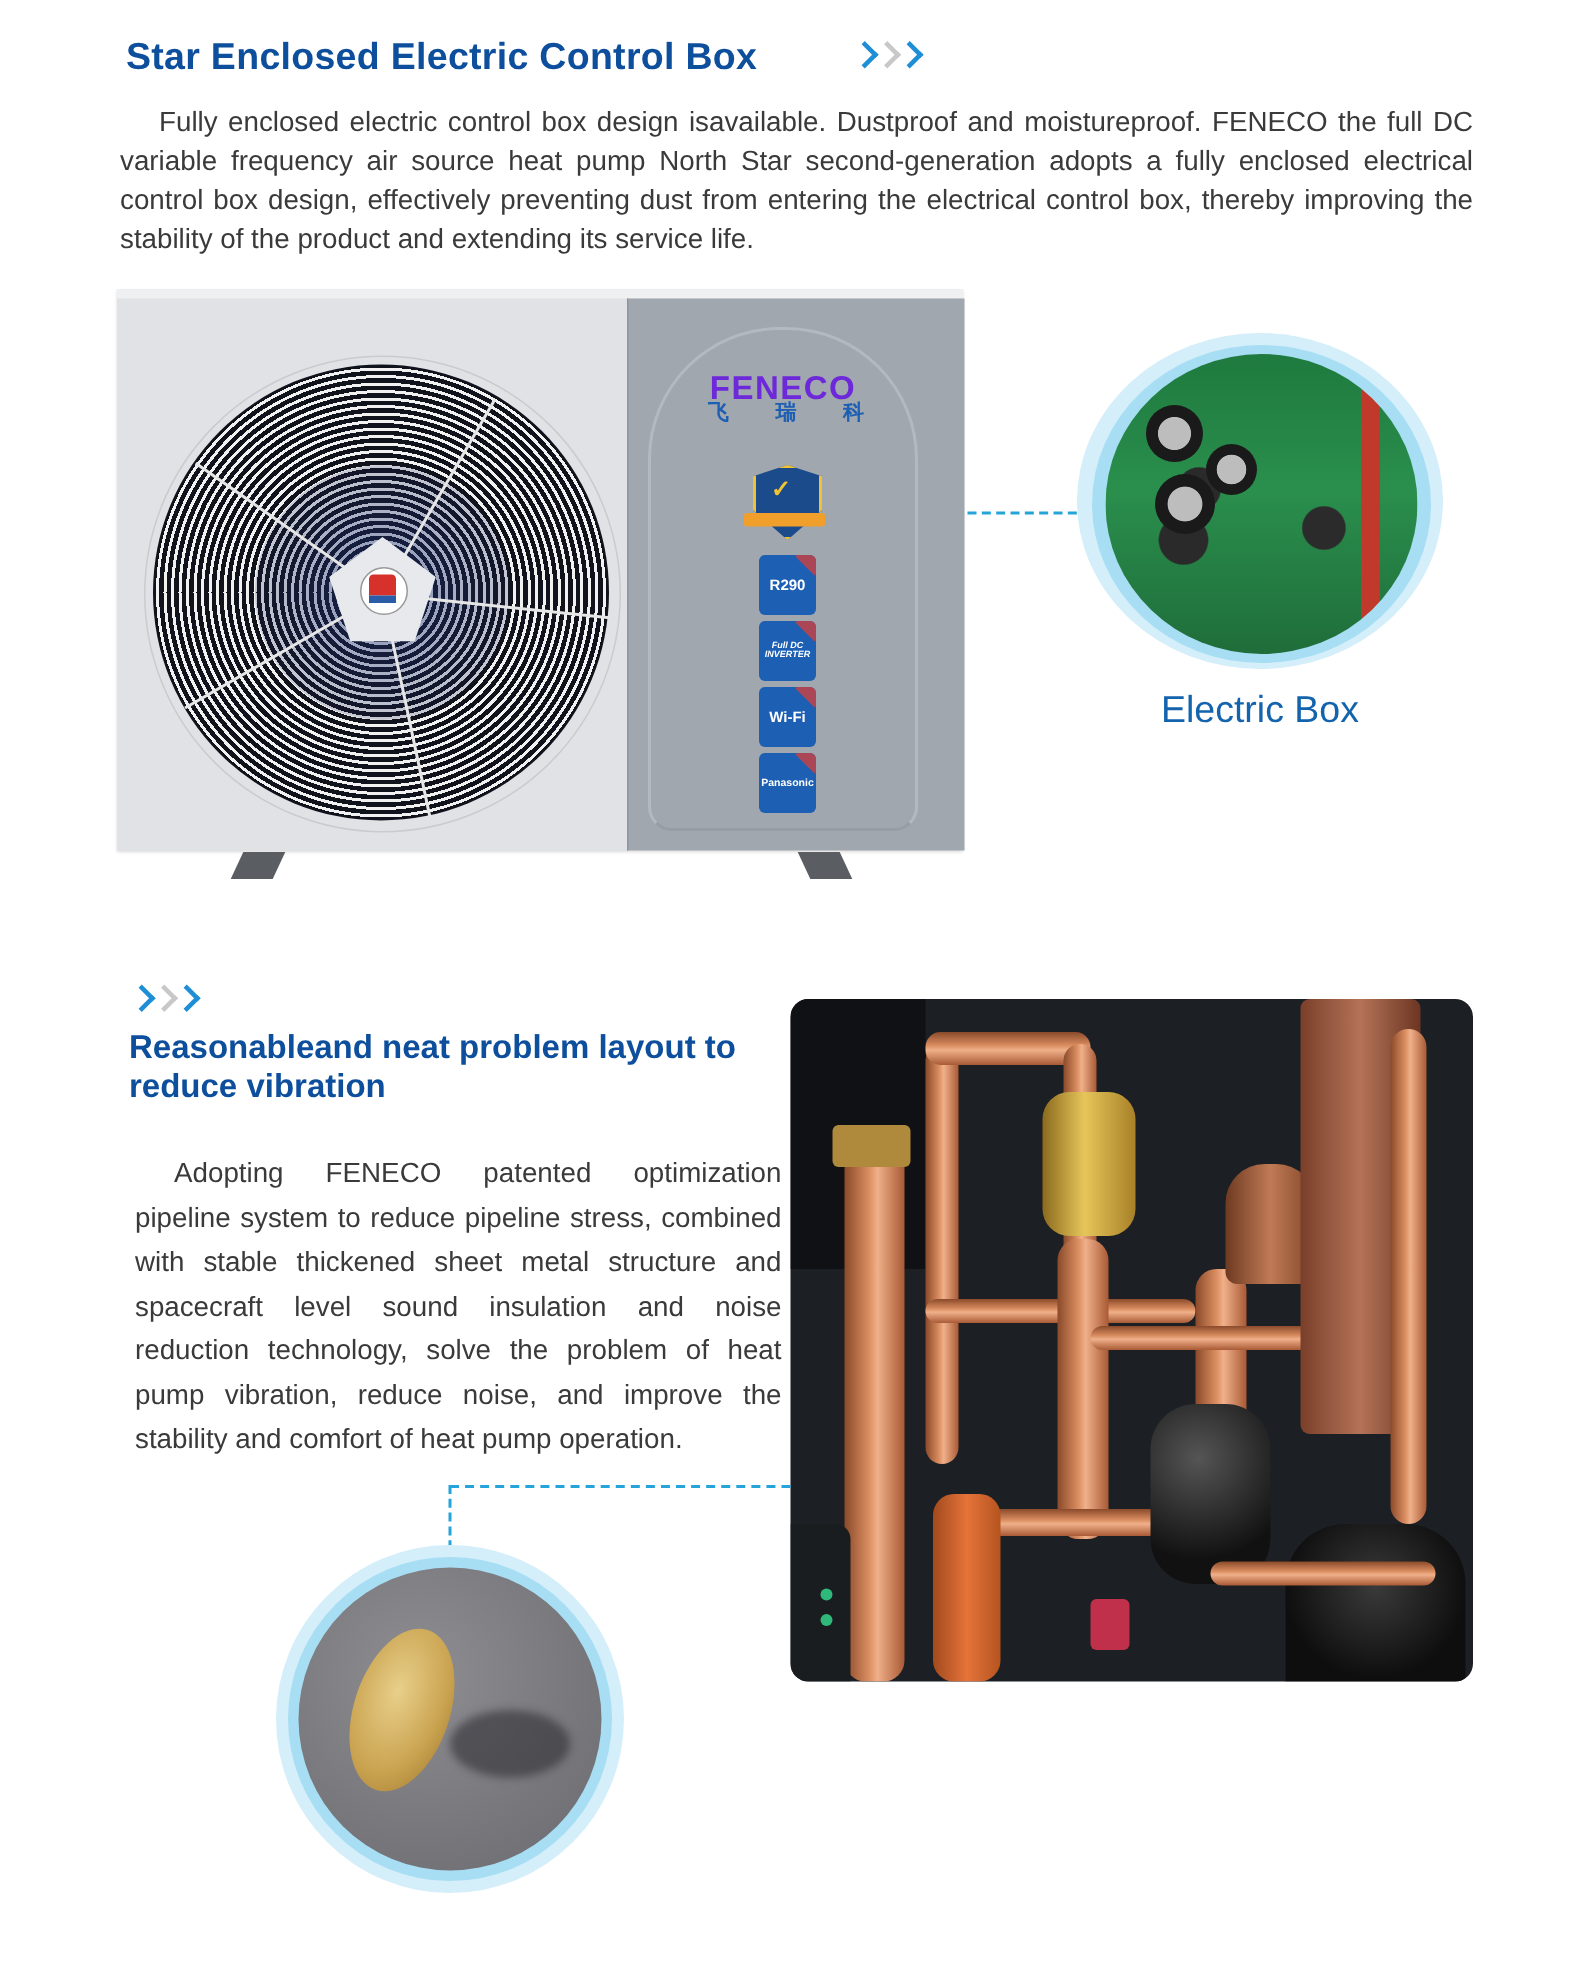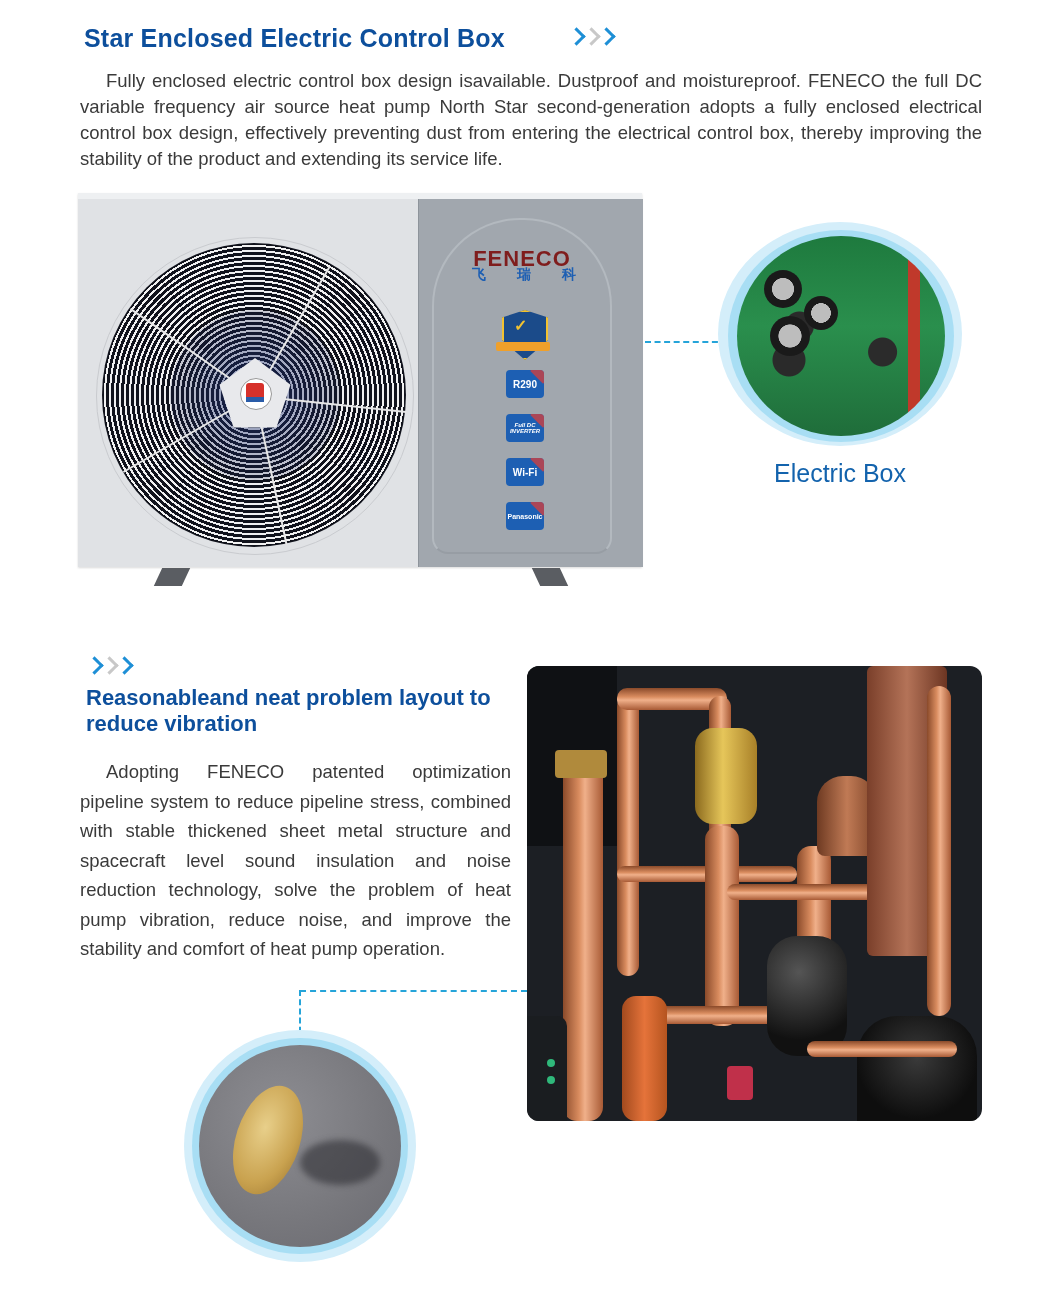--- a/index.html
+++ b/index.html
@@ -24,26 +24,26 @@
   }
   .fan-inner { left:170px; top:310px; width:170px; height:170px; border-radius:50%;
     background: radial-gradient(circle, rgba(30,50,120,0.55) 0%, rgba(20,30,80,0.2) 70%, rgba(0,0,0,0) 100%); }
   .hub { left:218px; top:358px; width:74px; height:74px; background:#e8e9ec; clip-path: polygon(50% 0%, 98% 36%, 79% 94%, 21% 94%, 2% 36%); }
   .hub-logo { left:240px; top:378px; width:30px; height:30px; border-radius:50%; background:#fff; border:1px solid #999; }
   .hub-logo-in { left:246px; top:383px; width:18px; height:14px; background:#d6312b; border-radius:3px 3px 0 0; }
   .hub-logo-wave { left:246px; top:397px; width:18px; height:5px; background:#2a5ca8; }
   .spoke { height:2px; background:#e6e6e6; transform-origin:0 50%; }
   .panel { left:418px; top:199px; width:224px; height:368px; background:#a1a7ae; border-left:1px solid #8e949b; }
   .arch { left:432px; top:218px; width:176px; height:332px; border:2px solid #b3b9bf; border-radius:88px 88px 16px 16px; border-bottom-color:#979da4; }
-  .brand { left:466px; top:246px; width:112px; text-align:center; color:#7f1d1d; font-weight:bold; font-size:22px; letter-spacing:1px; }
+  .brand { left:466px; top:246px; width:112px; text-align:center; color:#6d28d9; font-weight:bold; font-size:22px; letter-spacing:1px; }
   .brand-cn { left:472px; top:266px; width:104px; display:flex; justify-content:space-between; color:#1d5fb3; font-size:14px; font-weight:bold; }
   .shield { left:502px; top:310px; width:42px; height:46px; background:#1b4b8a; border:2px solid #f1c232; clip-path: polygon(50% 0, 100% 15%, 100% 60%, 50% 100%, 0 60%, 0 15%); }
   .ribbon { left:496px; top:342px; width:54px; height:9px; background:#f0a02a; border-radius:2px; }
   .check { left:514px; top:316px; color:#f1c232; font-size:16px; font-weight:bold; }
-  .badge { left:506px; width:38px; height:28px; background:#1d5fb3; border-radius:4px; color:#fff; font-weight:bold; display:flex; align-items:center; justify-content:center; text-align:center; overflow:hidden; }
+  .badge { left:506px; width:38px; height:40px; background:#1d5fb3; border-radius:4px; color:#fff; font-weight:bold; display:flex; align-items:center; justify-content:center; text-align:center; overflow:hidden; }
   .badge::after { content:""; position:absolute; right:-8px; top:-8px; width:18px; height:18px; background:#d04040; transform:rotate(45deg); opacity:0.8; }
   .leg { width:28px; height:18px; background:#5a5d62; transform:skewX(-25deg); }
 
   
   .dash-h { border-top:2px dashed #25a4d9; height:0; }
   .dash-v { border-left:2px dashed #25a4d9; width:0; }
 
   
   .circle-outer { border-radius:50%; background:#d4eefa; }
   .circle-mid { border-radius:50%; background:#a8def4; }
@@ -135,21 +135,21 @@
 <div class="abs caption-r">
   <div>Electric Box</div>
 </div>
 
 <div class="abs chev chev-2">
   <span class="c1"></span>
     <span class="c2"></span>
     <span class="c3"></span>
 </div>
 <div class="abs h2">Reasonableand neat problem layout to reduce vibration</div>
-<p class="abs p2" style="margin:0;">Adopting FENECO patented optimization pipeline system to reduce pipeline stress, combined with stable thickened sheet metal structure and spacecraft level sound insulation and noise reduction technology, solve the problem of heat pump vibration, reduce noise, and improve the stability and comfort of heat pump operation.</p>
+<p class="abs p2" style="margin:10px;">Adopting FENECO patented optimization pipeline system to reduce pipeline stress, combined with stable thickened sheet metal structure and spacecraft level sound insulation and noise reduction technology, solve the problem of heat pump vibration, reduce noise, and improve the stability and comfort of heat pump operation.</p>
 
 <div class="abs pipes">
   <div class="abs" style="left:0; top:0; width:90px; height:180px; background:#0f1114;"></div>
   <div class="abs pipe" style="left:36px; top:90px; width:40px; height:365px;"></div>
   <div class="abs" style="left:28px; top:84px; width:52px; height:28px; background:#b08a3c; border-radius:4px;"></div>
   <div class="abs pipe" style="left:90px; top:30px; width:22px; height:280px;"></div>
   <div class="abs pipe-h" style="left:90px; top:22px; width:110px; height:22px;"></div>
   <div class="abs pipe" style="left:182px; top:30px; width:22px; height:150px;"></div>
   <div class="abs" style="left:168px; top:62px; width:62px; height:96px; background:linear-gradient(90deg,#8b6a1e,#e6c65a 45%,#a88028); border-radius:18px;"></div>
   <div class="abs pipe-h" style="left:90px; top:200px; width:180px; height:16px;"></div>

